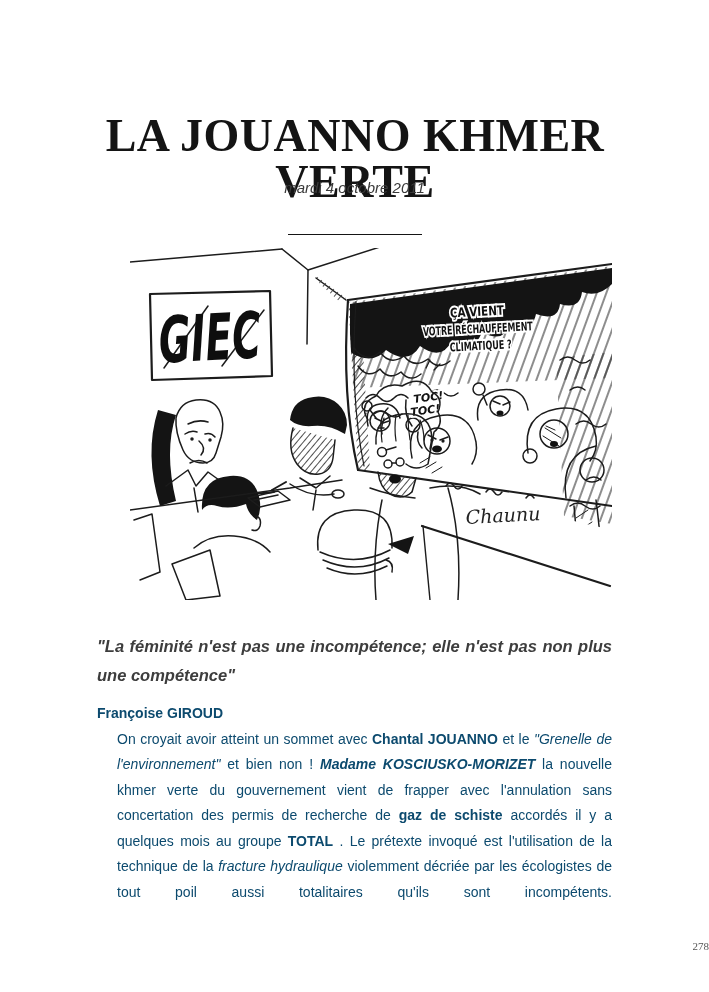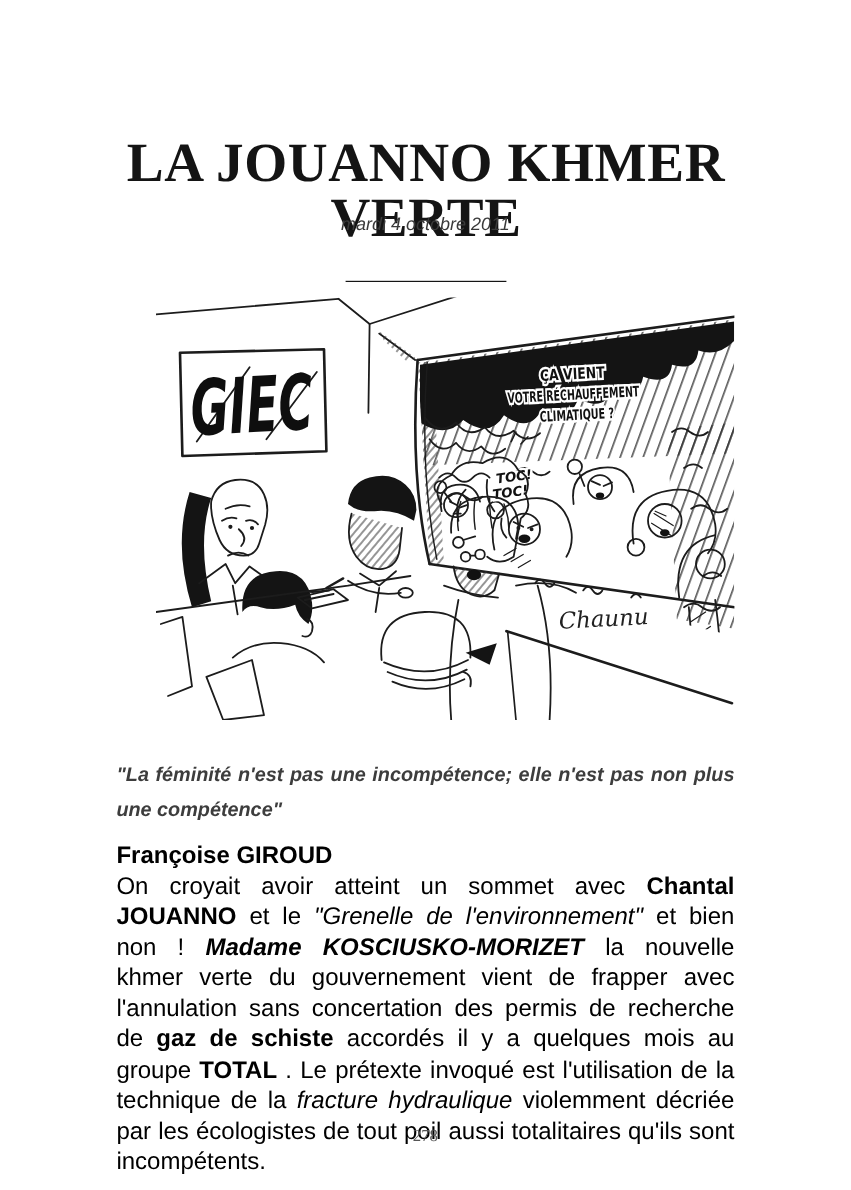--- a/index.html
+++ b/index.html
@@ -12,28 +12,28 @@
   .date{position:absolute;top:179px;left:0;width:100%;text-align:center;
         font-style:italic;font-size:15px;color:#3a3a3a;}
   .rule{position:absolute;top:234px;left:288px;width:134px;height:0;border-top:1.5px solid #151515;}
 
   .cartoon{position:absolute;top:248px;left:130px;width:482px;height:352px;}
   .cartoon svg{display:block;width:100%;height:100%;}
 
   .quote{position:absolute;top:632px;left:97px;width:515px;
          font-style:italic;font-weight:700;font-size:16.5px;line-height:29px;
          text-align:justify;color:#3d3d3d;}
-  .article{position:absolute;top:701px;left:97px;width:515px;font-size:20px;line-height:25.5px;color:#000000;}
+  .article{position:absolute;top:701px;left:97px;width:515px;font-size:14px;line-height:25.5px;color:#0c4a6e;}
   .author{font-weight:700;}
-  .para{text-align:justify;text-align-last:justify;}
+  .para{text-align:justify;text-align-last:justify;margin-left:20px;}
   .b{font-weight:700;}
   .i{font-style:italic;}
   .bi{font-weight:700;font-style:italic;}
-  .pagenum{position:absolute;top:940px;left:0;width:100%;text-align:center;
-           font-family:"Liberation Serif",serif;font-size:14px;color:#555;}
+  .pagenum{position:absolute;top:940px;left:0;width:100%;text-align:right;
+           font-family:"Liberation Serif",serif;font-size:11px;color:#555;}
 
   
   .ink{stroke:#1c1c1c;fill:none;stroke-width:1.5;stroke-linecap:round;stroke-linejoin:round;}
   .ink2{stroke:#1c1c1c;fill:none;stroke-width:2.2;stroke-linecap:round;stroke-linejoin:round;}
   .fillink{fill:#141414;stroke:none;}
   .handtext{font-family:"DejaVu Sans",sans-serif;font-weight:700;fill:#111;
             paint-order:stroke;stroke:#ffffff;stroke-width:4px;}
 </style>
 </head>
 <body>

